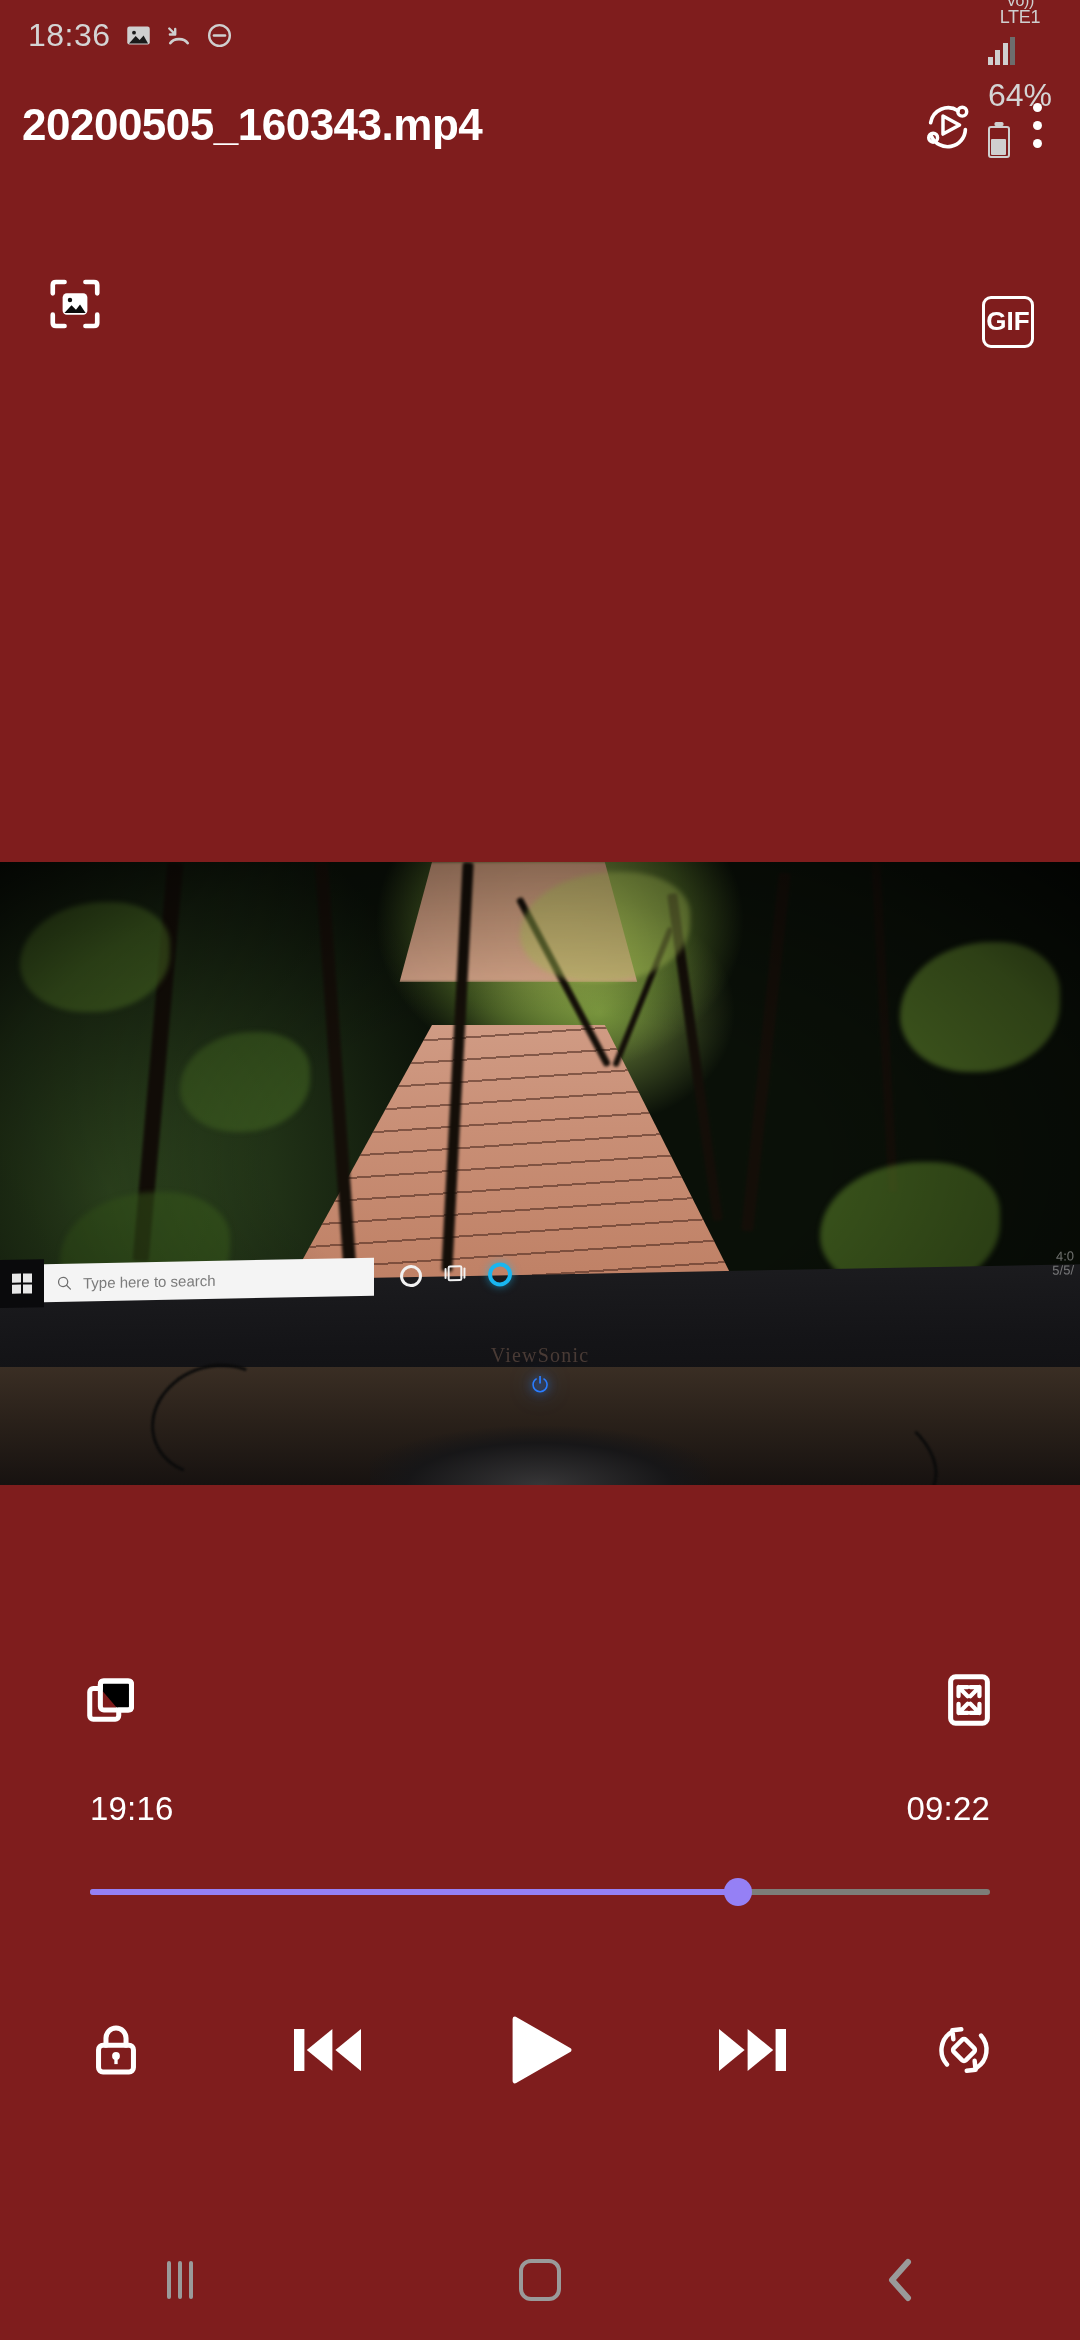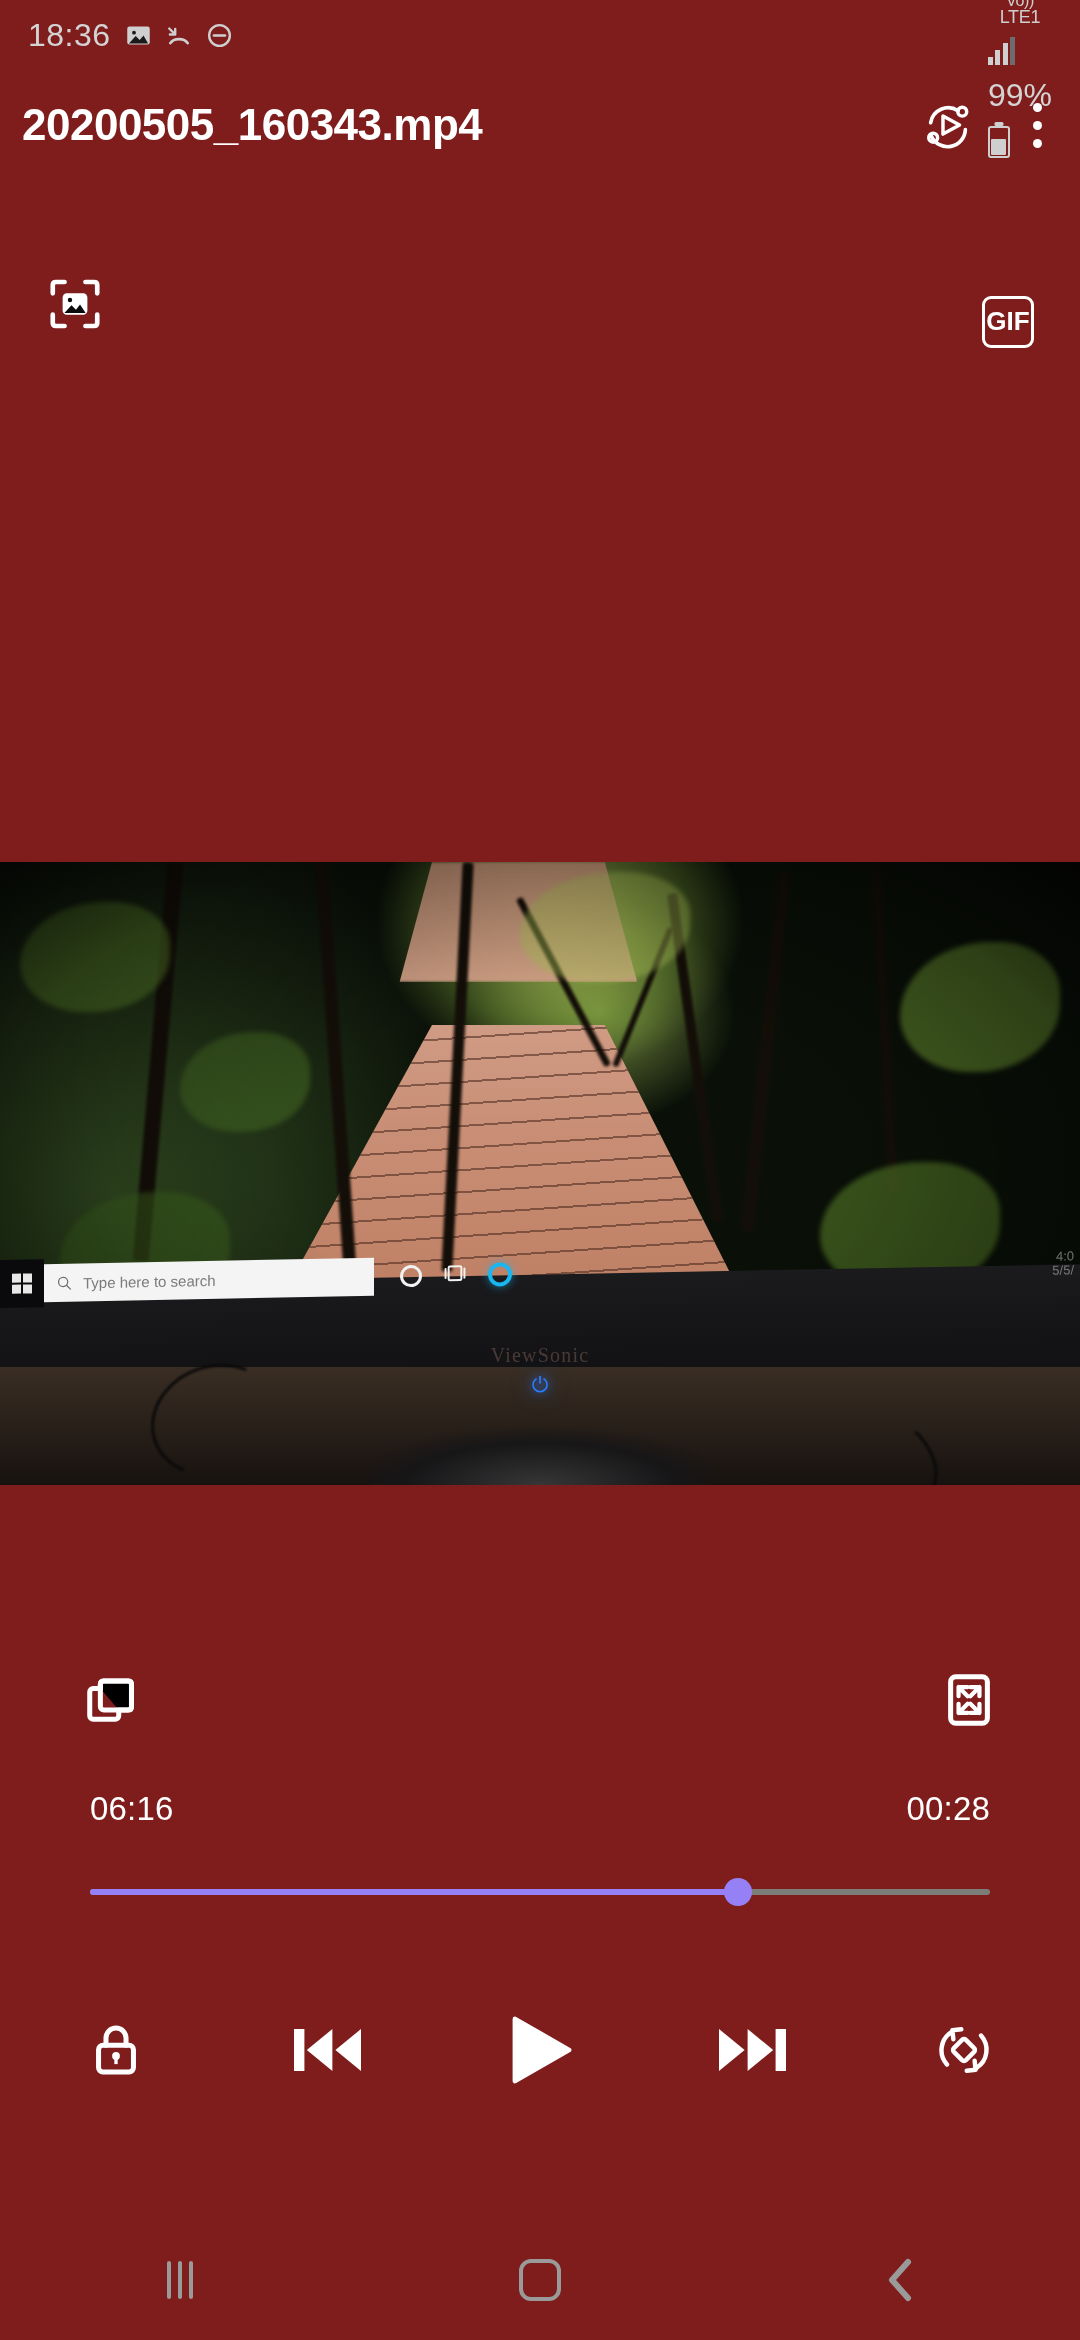--- a/index.html
+++ b/index.html
@@ -262,21 +262,21 @@
       <span class="volte-wrap">
         <span class="volte-top">Vo))</span>
         <span class="volte-bot">LTE1</span>
       </span>
       <span class="bars">
           <i></i>
           <i></i>
           <i></i>
           <i></i>
         </span>
-      <span class="sb-batt-pct">99%</span>
+      <span class="sb-batt-pct">64%</span>
       <span class="batt">
           <span></span>
         </span>
     </div>
   </div>
 
   <div class="titlebar">
     <div class="title-text">20200505_160343.mp4</div>
     <div class="title-actions">
       <span class="sb-icn">
@@ -391,22 +391,22 @@
         <rect x="5.5" y="3" width="19" height="24" rx="2.6" stroke="#fff" stroke-width="2.6" fill="none"></rect>
         <path d="M9.6 13 L9.6 8.3 L14.3 8.3 M9.6 8.3 L14.3 13" stroke="#fff" stroke-width="2.2" fill="none" stroke-linecap="round" stroke-linejoin="round"></path>
         <path d="M20.4 13 L20.4 8.3 L15.7 8.3 M20.4 8.3 L15.7 13" stroke="#fff" stroke-width="2.2" fill="none" stroke-linecap="round" stroke-linejoin="round"></path>
         <path d="M9.6 17 L9.6 21.7 L14.3 21.7 M9.6 21.7 L14.3 17" stroke="#fff" stroke-width="2.2" fill="none" stroke-linecap="round" stroke-linejoin="round"></path>
         <path d="M20.4 17 L20.4 21.7 L15.7 21.7 M20.4 21.7 L15.7 17" stroke="#fff" stroke-width="2.2" fill="none" stroke-linecap="round" stroke-linejoin="round"></path>
       </svg>
     </span>
   </div>
 
   <div class="time-row">
-    <span>06:16</span>
-    <span>00:28</span>
+    <span>19:16</span>
+    <span>09:22</span>
   </div>
 
   <div class="seek-wrap">
     <div class="seek-track" style="background: rgb(125, 125, 120);"></div>
     <div class="seek-fill" id="seekFill" style="width: 72%; background: rgb(149, 128, 245);"></div>
     <div class="seek-thumb" id="seekThumb" style="left: 72%; background: rgb(149, 128, 245);"></div>
   </div>
 
   <div class="transport">
     <span class="tp-btn">

